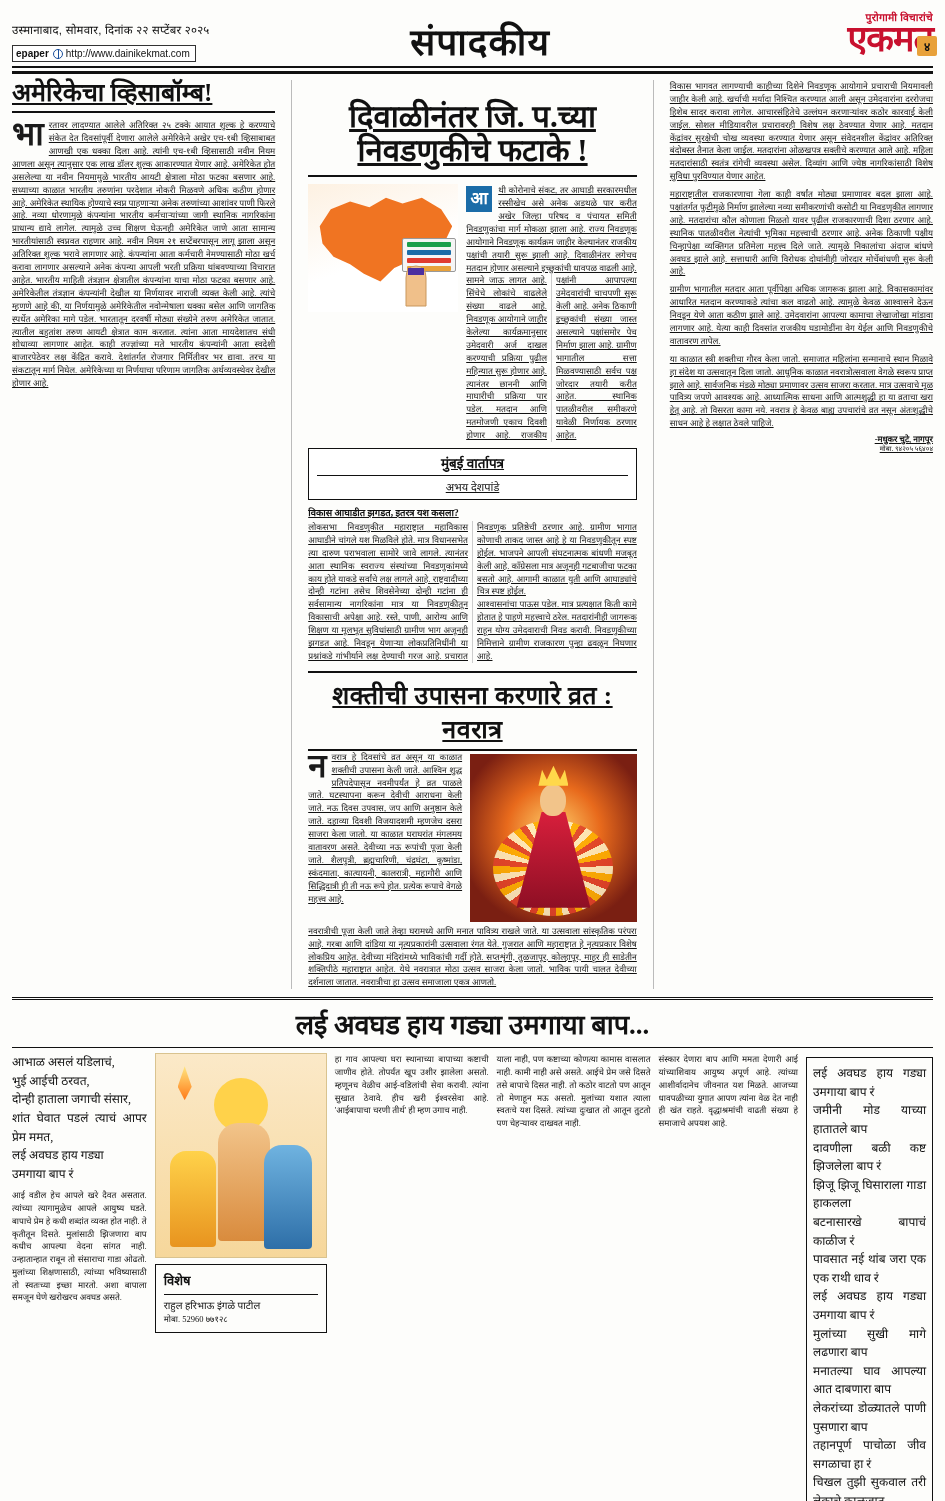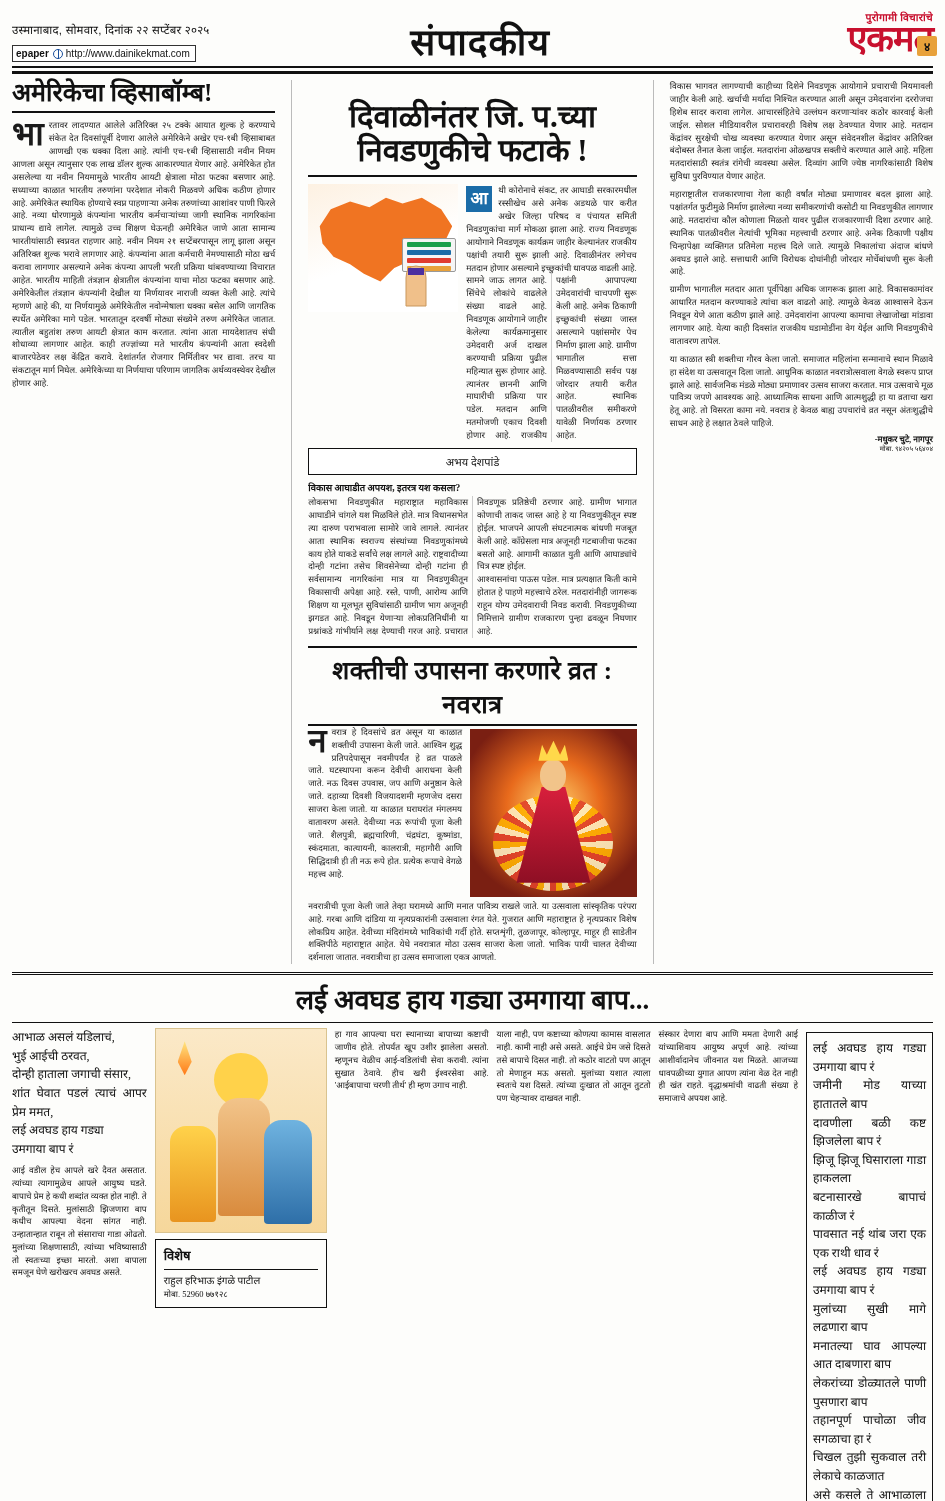--- a/index.html
+++ b/index.html
@@ -57,21 +57,21 @@
   }
   .page-num {
     position: absolute; right: -4px; top: 26px;
     width: 20px; height: 20px; background: #e8a13a; color: #111;
     font-size: 12px; font-weight: bold; display: flex; align-items: center; justify-content: center;
     border-radius: 2px;
   }
   .rule-thick { height: 3px; background:#111; margin: 3px 0 0 0; }
 
   
-  .content { display: flex; gap: 16px; margin-top: 6px; }
+  .content { display: flex; gap: 16px; margin-top: 6px; text-decoration: underline; }
   .col-left { width: 282px; }
   .col-mid  { width: 352px; margin-top: 20px; }
   .col-right{ width: 282px; }
 
   .vrule { width:1px; background:#bbb; }
 
   .headline-left {
     font-size: 25px; font-weight: bold; line-height: 1.05;
     border-bottom: 2px solid #111; padding-bottom: 5px; margin-bottom: 6px;
   }
@@ -263,24 +263,25 @@
           <path d="M18 54 L18 26 Q18 14 28 14 Q38 14 38 26 L38 54 Z" fill="#f0c08a" stroke="#c9975c"></path>
           <rect x="20" y="16" width="16" height="7" fill="#4b2fa0"></rect>
         </svg>
       </div>
       <div class="body-text">
         <span class="boxcap">आ</span><span>थी कोरोनाचे संकट, तर आघाडी सरकारमधील रस्सीखेच असे अनेक अडथळे पार करीत अखेर जिल्हा परिषद व पंचायत समिती निवडणुकांचा मार्ग मोकळा झाला आहे. राज्य निवडणूक आयोगाने निवडणूक कार्यक्रम जाहीर केल्यानंतर राजकीय पक्षांची तयारी सुरू झाली आहे. दिवाळीनंतर लगेचच मतदान होणार असल्याने इच्छुकांची धावपळ वाढली आहे.</span>
       </div>
       <div class="body-text two-col">सामने जाऊ लागत आहे. सिंचेचे लोकांचे वाढलेले संख्या वाढले आहे. निवडणूक आयोगाने जाहीर केलेल्या कार्यक्रमानुसार उमेदवारी अर्ज दाखल करण्याची प्रक्रिया पुढील महिन्यात सुरू होणार आहे. त्यानंतर छाननी आणि माघारीची प्रक्रिया पार पडेल. मतदान आणि मतमोजणी एकाच दिवशी होणार आहे. राजकीय पक्षांनी आपापल्या उमेदवारांची चाचपणी सुरू केली आहे. अनेक ठिकाणी इच्छुकांची संख्या जास्त असल्याने पक्षांसमोर पेच निर्माण झाला आहे. ग्रामीण भागातील सत्ता मिळवण्यासाठी सर्वच पक्ष जोरदार तयारी करीत आहेत. स्थानिक पातळीवरील समीकरणे यावेळी निर्णायक ठरणार आहेत.</div>
 
       <div class="byline-card">
+        <div class="byline-title">मुंबई वार्तापत्र</div>
         <div class="byline-name">अभय देशपांडे</div>
       </div>
 
-      <div class="sub-head">विकास आघाडीत अपयश, इतरत्र यश कसला?</div>
+      <div class="sub-head">विकास आघाडीत झगडत, इतरत्र यश कसला?</div>
       <div class="body-text two-col">लोकसभा निवडणुकीत महाराष्ट्रात महाविकास आघाडीने चांगले यश मिळविले होते. मात्र विधानसभेत त्या दारुण पराभवाला सामोरे जावे लागले. त्यानंतर आता स्थानिक स्वराज्य संस्थांच्या निवडणुकांमध्ये काय होते याकडे सर्वांचे लक्ष लागले आहे. राष्ट्रवादीच्या दोन्ही गटांना तसेच शिवसेनेच्या दोन्ही गटांना ही निवडणूक प्रतिष्ठेची ठरणार आहे. ग्रामीण भागात कोणाची ताकद जास्त आहे हे या निवडणुकीतून स्पष्ट होईल. भाजपने आपली संघटनात्मक बांधणी मजबूत केली आहे. काँग्रेसला मात्र अजूनही गटबाजीचा फटका बसतो आहे. आगामी काळात युती आणि आघाड्यांचे चित्र स्पष्ट होईल.</div>
       <div class="body-text two-col">सर्वसामान्य नागरिकांना मात्र या निवडणुकीतून विकासाची अपेक्षा आहे. रस्ते, पाणी, आरोग्य आणि शिक्षण या मूलभूत सुविधांसाठी ग्रामीण भाग अजूनही झगडत आहे. निवडून येणाऱ्या लोकप्रतिनिधींनी या प्रश्नांकडे गांभीर्याने लक्ष देण्याची गरज आहे. प्रचारात आश्वासनांचा पाऊस पडेल. मात्र प्रत्यक्षात किती कामे होतात हे पाहणे महत्त्वाचे ठरेल. मतदारांनीही जागरूक राहून योग्य उमेदवाराची निवड करावी. निवडणुकीच्या निमित्ताने ग्रामीण राजकारण पुन्हा ढवळून निघणार आहे.</div>
 
       <div class="section-band">
         <h2>शक्तीची उपासना करणारे व्रत : नवरात्र</h2>
       </div>
       <div class="body-text" style="display:flex; gap:8px;">
         <div style="width:48%;">
           <span class="dropcap">न</span><span>वरात्र हे दिवसांचे व्रत असून या काळात शक्तीची उपासना केली जाते. आश्विन शुद्ध प्रतिपदेपासून नवमीपर्यंत हे व्रत पाळले जाते. घटस्थापना करून देवीची आराधना केली जाते. नऊ दिवस उपवास, जप आणि अनुष्ठान केले जाते. दहाव्या दिवशी विजयादशमी म्हणजेच दसरा साजरा केला जातो. या काळात घराघरांत मंगलमय वातावरण असते. देवीच्या नऊ रूपांची पूजा केली जाते. शैलपुत्री, ब्रह्मचारिणी, चंद्रघंटा, कूष्मांडा, स्कंदमाता, कात्यायनी, कालरात्री, महागौरी आणि सिद्धिदात्री ही ती नऊ रूपे होत. प्रत्येक रूपाचे वेगळे महत्त्व आहे.</span>
         </div>

